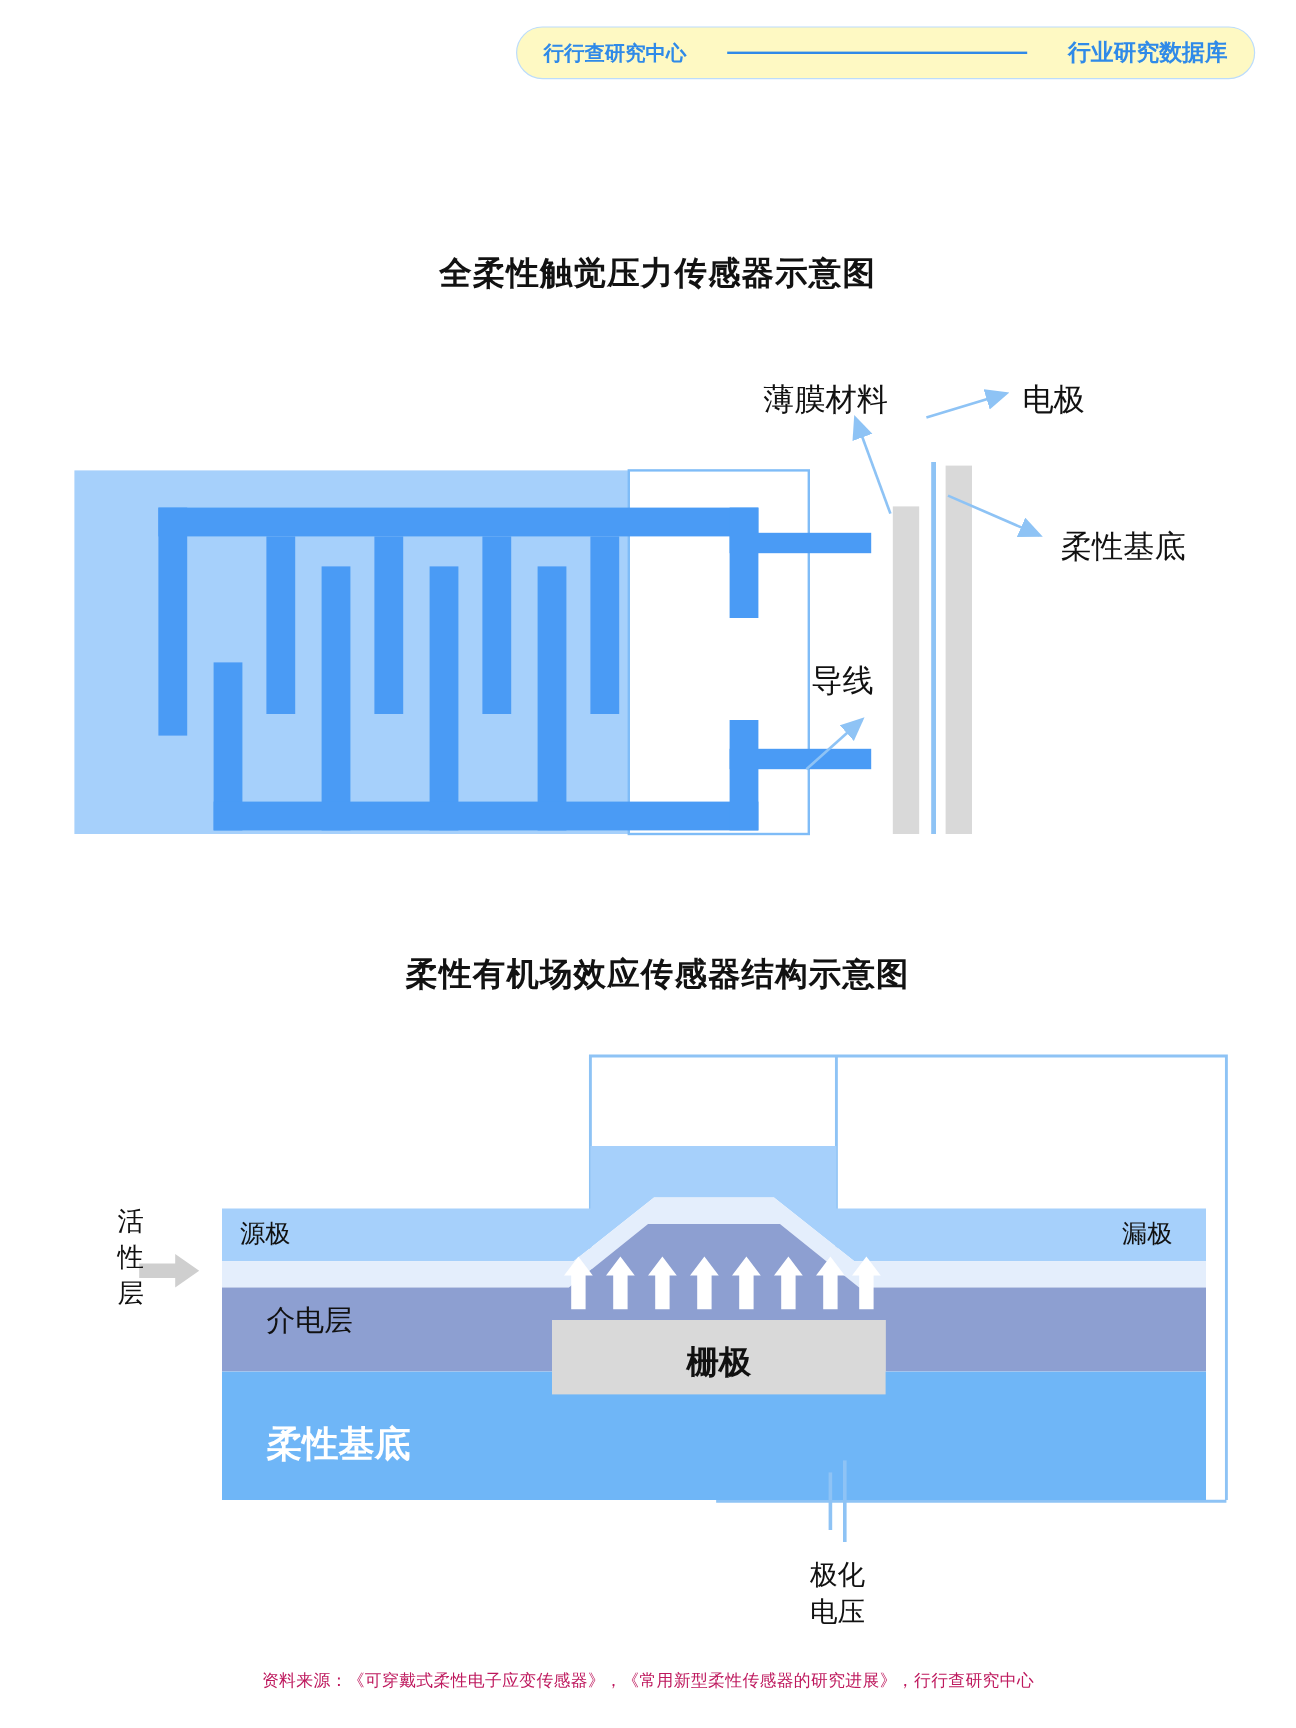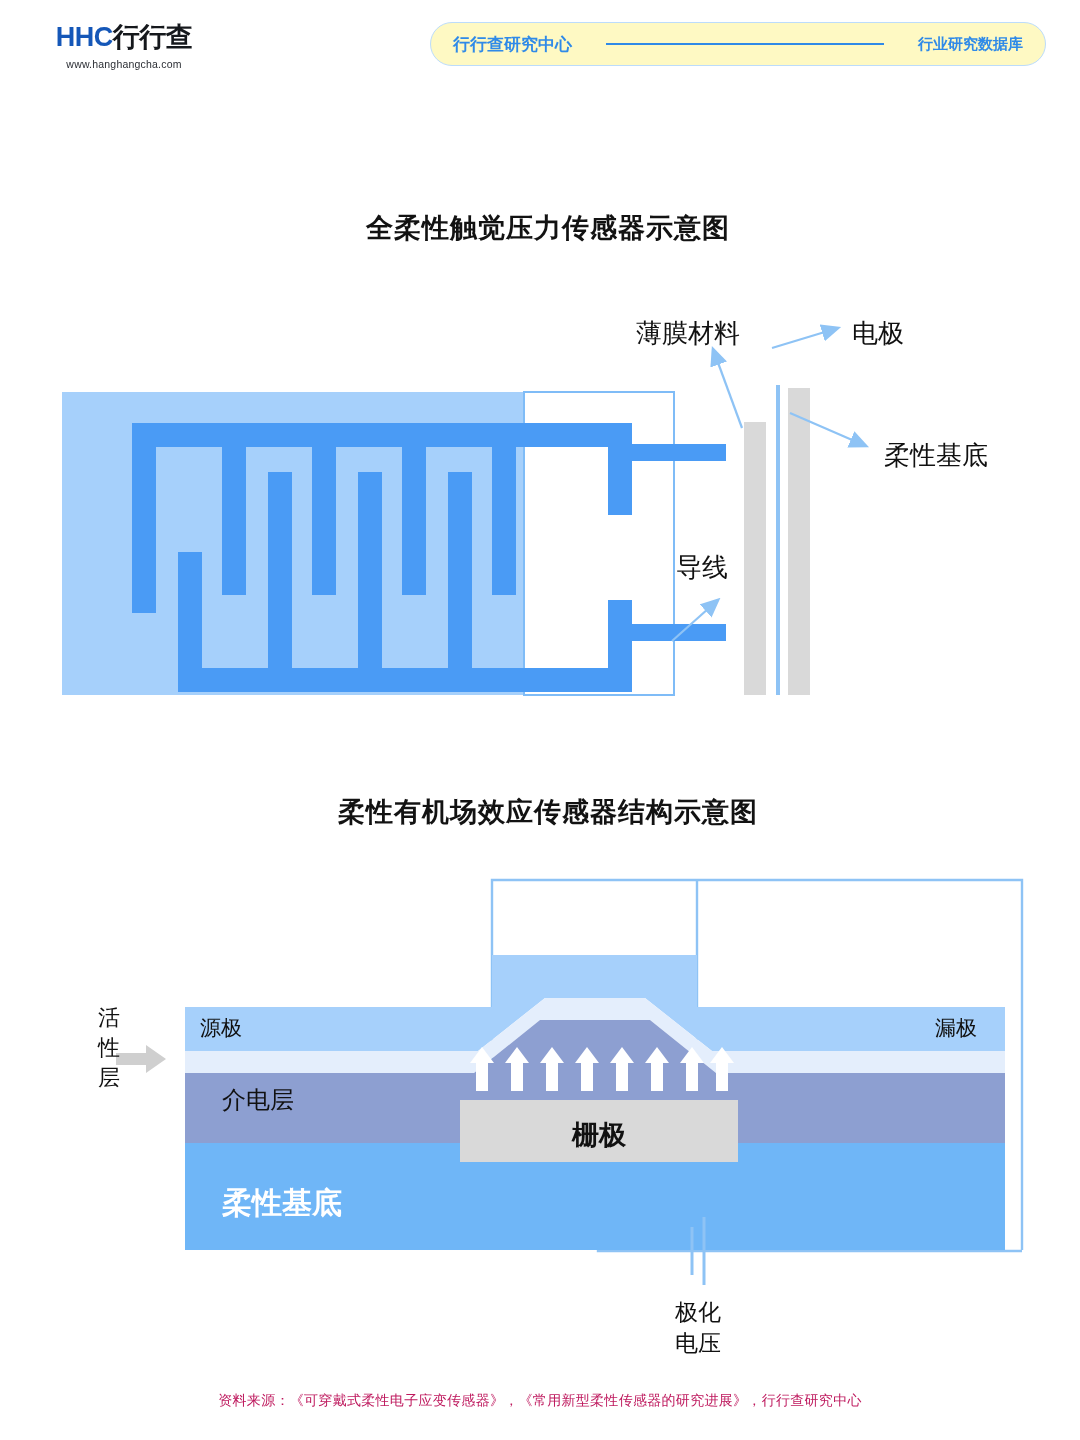--- a/index.html
+++ b/index.html
@@ -19,21 +19,21 @@
   .logo-cn { color: #15181c; }
   .logo-url { font-size: 10.5px; color: #2a2d33; margin-top: 7px; letter-spacing: 0.2px; }
 
   .pill {
     position: absolute; left: 430px; top: 22px; width: 616px; height: 44px;
     border: 1.4px solid #bcdcfb; border-radius: 22px; background: #fef9c3;
     display: flex; align-items: center; gap: 18px;
   }
   .pill-left { margin-left: 22px; font-size: 17px; font-weight: bold; color: #2f8ae8; white-space: nowrap; }
   .pill-line { flex: 1; height: 2px; background: #2f8ae8; margin: 0 16px; }
-  .pill-right { margin-right: 22px; font-size: 15px; font-weight: bold; color: #2f8ae8; white-space: nowrap; }
+  .pill-right { margin-right: 22px; font-size: 19px; font-weight: bold; color: #2f8ae8; white-space: nowrap; }
 
   
   .main-title {
     position: absolute; left: 36px; top: 95px; width: 1008px;
     font-size: 49px; font-weight: bold; color: #2f8ae8; letter-spacing: 1px;
     white-space: nowrap;
   }
 
   
   .sec-title {
@@ -57,26 +57,20 @@
     font-size: 14px; color: #be185d; letter-spacing: 0.3px;
   }
 </style>
 </head>
 <body>
 
 <div class="page">
 
   <div class="header">
 
-    <div class="logo-wrap">
-      <div class="logo-main">
-        <span class="logo-hhc">HHC</span><span class="logo-cn">行行查</span>
-      </div>
-      <div class="logo-url">www.hanghangcha.com</div>
-    </div>
 
     <div class="pill">
       <span class="pill-left">行行查研究中心</span>
       <span class="pill-line"></span>
       <span class="pill-right">行业研究数据库</span>
     </div>
   </div>
 
 
   <div class="sec-title" id="sec1">全柔性触觉压力传感器示意图</div>

